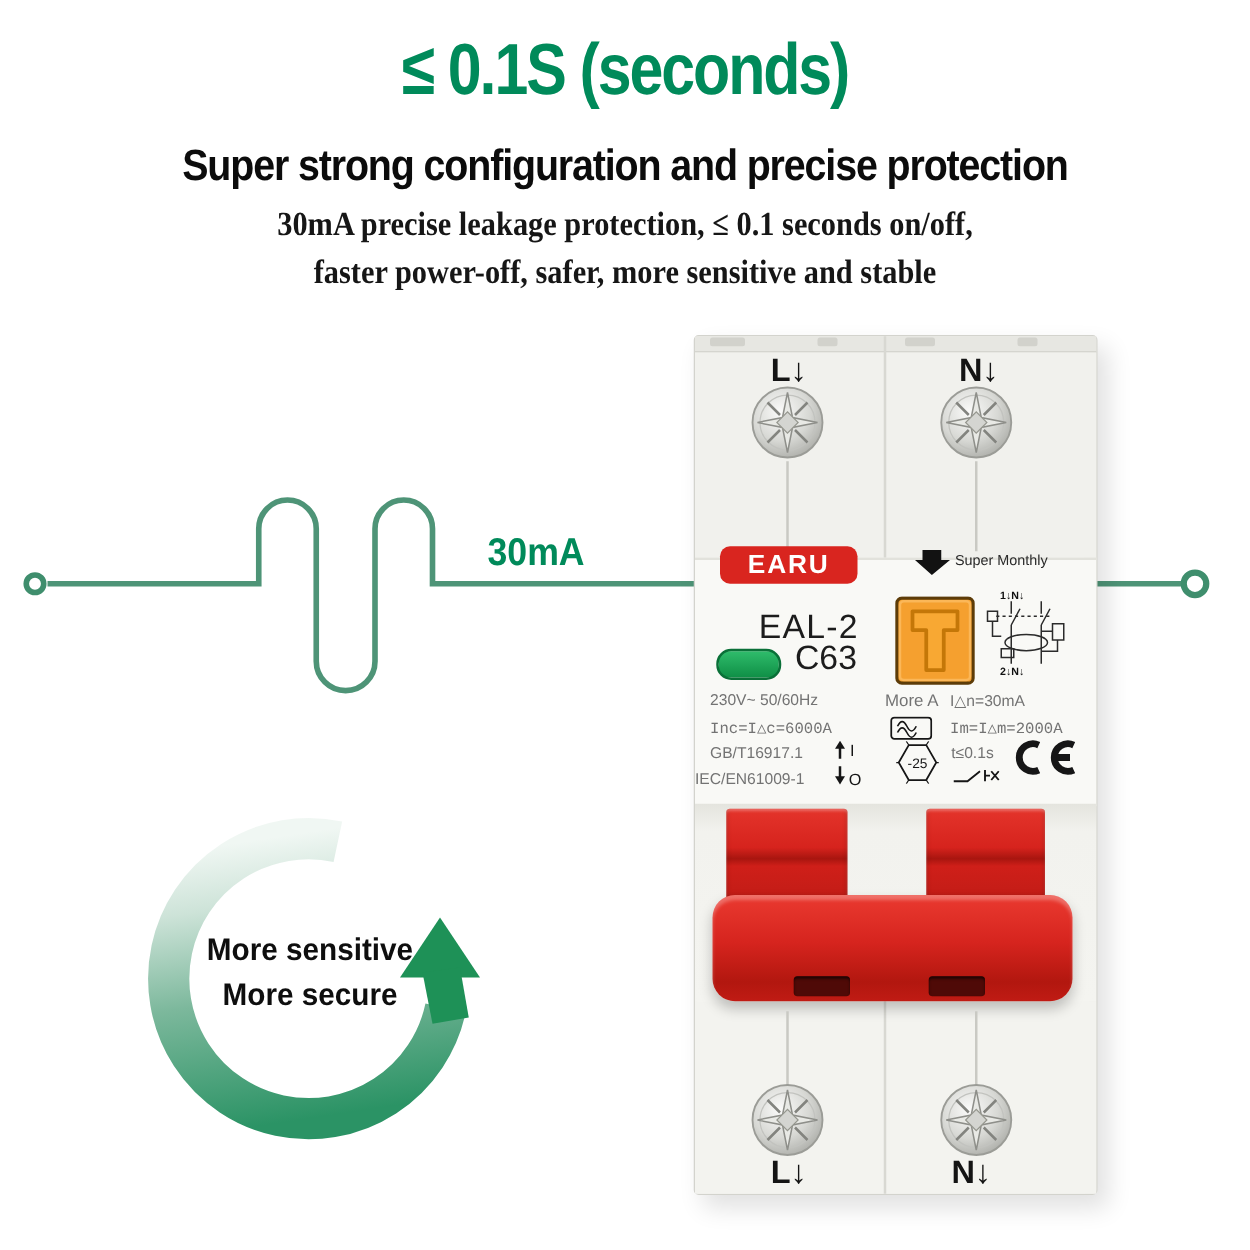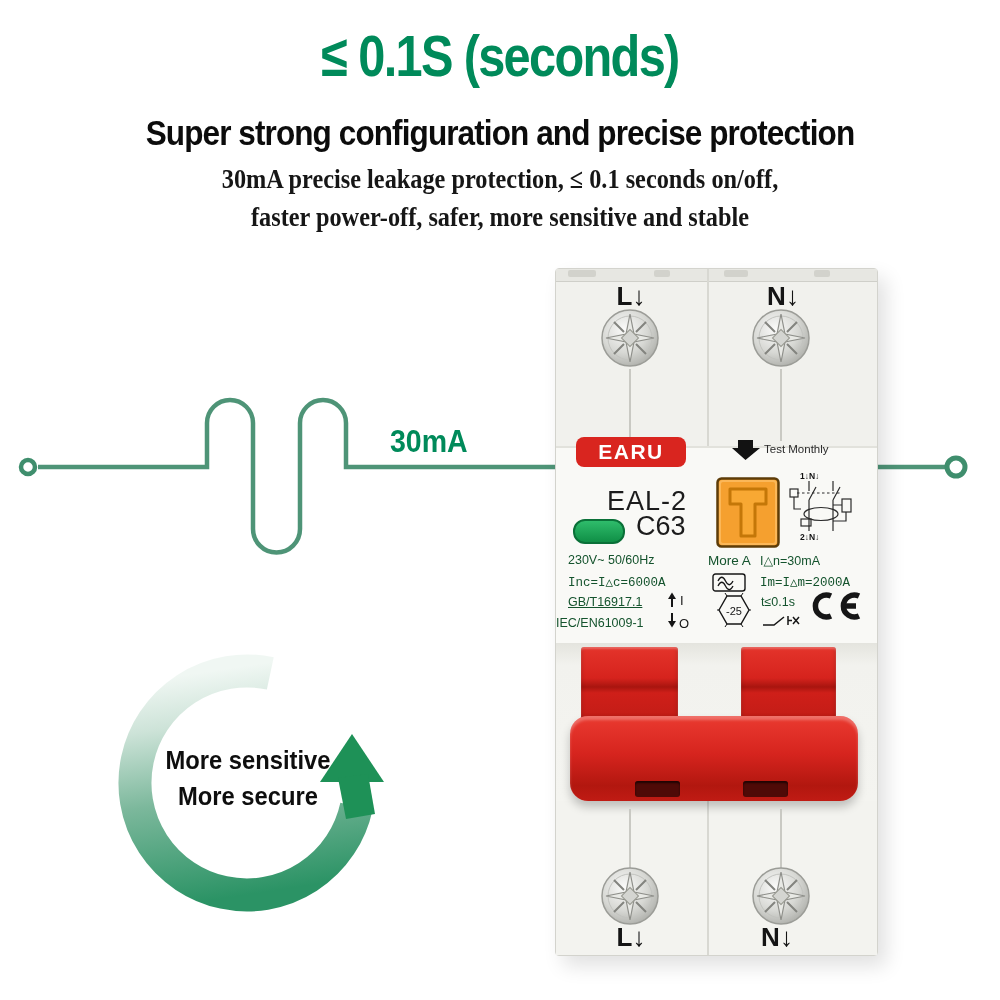--- a/index.html
+++ b/index.html
@@ -46,22 +46,22 @@
   .logo{left:20px;top:168px;width:110px;height:30px;background:#d9251f;border-radius:8px;
         color:#fff;font-size:21px;font-weight:bold;letter-spacing:1.5px;text-align:center;line-height:30px;}
   .model{left:28px;top:217px;color:#1c1c1c;font-size:27px;letter-spacing:1px;margin-left:23px;}
   .pill{left:17px;top:250px;width:48px;height:21px;border-radius:12px;border:2px solid #0a7038;
         background:linear-gradient(180deg,#2fbc6b,#0f8f46);}
   .rating{left:80px;top:242px;color:#1c1c1c;font-size:27px;}
   .test-label{left:208px;top:174px;color:#2a2a2a;font-size:11.5px;}
   .tbutton{left:160px;top:208px;}
   .diagram{left:232px;top:200px;}
 
-  .spec{color:#14532d;font-size:12.5px;white-space:nowrap;}
-  .sL1{left:12px;top:284px;} .sL2{left:12px;top:305px;font-family:Liberation Mono, monospace;} .sL3{left:12px;top:326px;text-decoration:underline;} .sL4{left:0;top:347px;}
+  .spec{color:#737373;font-size:12.5px;white-space:nowrap;}
+  .sL1{left:12px;top:284px;} .sL2{left:12px;top:305px;font-family:Liberation Mono, monospace;} .sL3{left:12px;top:326px;} .sL4{left:0;top:347px;}
   .sTyp{left:152px;top:284px;} .sIdn{left:204px;top:284px;} .sIm{left:204px;top:305px;font-family:Liberation Mono, monospace;} .sT{left:205px;top:326px;text-align:center;}
   .io{left:110px;top:322px;} .wavebox{left:156px;top:304px;} .hex{left:161px;top:324px;}
   .contact{left:206px;top:345px;} .ce{left:250px;top:322px;}
 
   .lever{top:378px;height:74px;border-radius:3px;
         background:linear-gradient(180deg,#e4342b 0%,#d6231d 42%,#a8150f 54%,#cf1f19 62%,#c11c16 100%);
         box-shadow:inset 0 2px 2px rgba(255,255,255,.25), inset 0 -3px 4px rgba(0,0,0,.25);}
   .lever-left{left:25px;width:97px;} .lever-right{left:185px;width:95px;}
   .handle-bar{left:14px;top:447px;width:288px;height:85px;border-radius:18px;
         background:linear-gradient(180deg,#ea3a30 0%,#d6241e 45%,#b2170f 82%,#c01b14 100%);
@@ -147,21 +147,21 @@
     <div class="abs wire-slot" style="left:224px;top:100px;height:72px;"></div>
 
     <div class="abs logo">EARU</div>
     <div class="abs model">EAL-2</div>
     <div class="abs pill"></div>
     <div class="abs rating">C63</div>
 
     <svg class="abs" style="left:176px;top:171px;" width="28" height="20" viewBox="0 0 28 20">
       <polygon points="6,0 21,0 21,8 28,8 13.5,20 0,8 6,8" fill="#121212"></polygon>
     </svg>
-    <div class="abs test-label">Test Monthly</div>
+    <div class="abs test-label">Super Monthly</div>
 
     <svg class="abs tbutton" width="64" height="71" viewBox="0 0 64 71" aria-label="T">
       <rect x="1.5" y="1.5" width="61" height="68" rx="4" fill="#f5a02f" stroke="#5d3c08" stroke-width="2.5"></rect>
       <rect x="4" y="4" width="56" height="63" rx="3" fill="none" stroke="#fdc169" stroke-width="2" opacity="0.7"></rect>
       <path d="M14 12 H50 V27 H39 V59 H25 V27 H14 Z" fill="#f8a833" stroke="#c47708" stroke-width="3" stroke-linejoin="round"></path>
     </svg>
 
     <svg class="abs diagram" width="68" height="74" viewBox="0 0 68 74">
       <text x="12" y="10" font-size="8.5" fill="#111" font-weight="bold">1↓N↓</text>
       <g stroke="#2b2b2b" stroke-width="1.2" fill="none">

